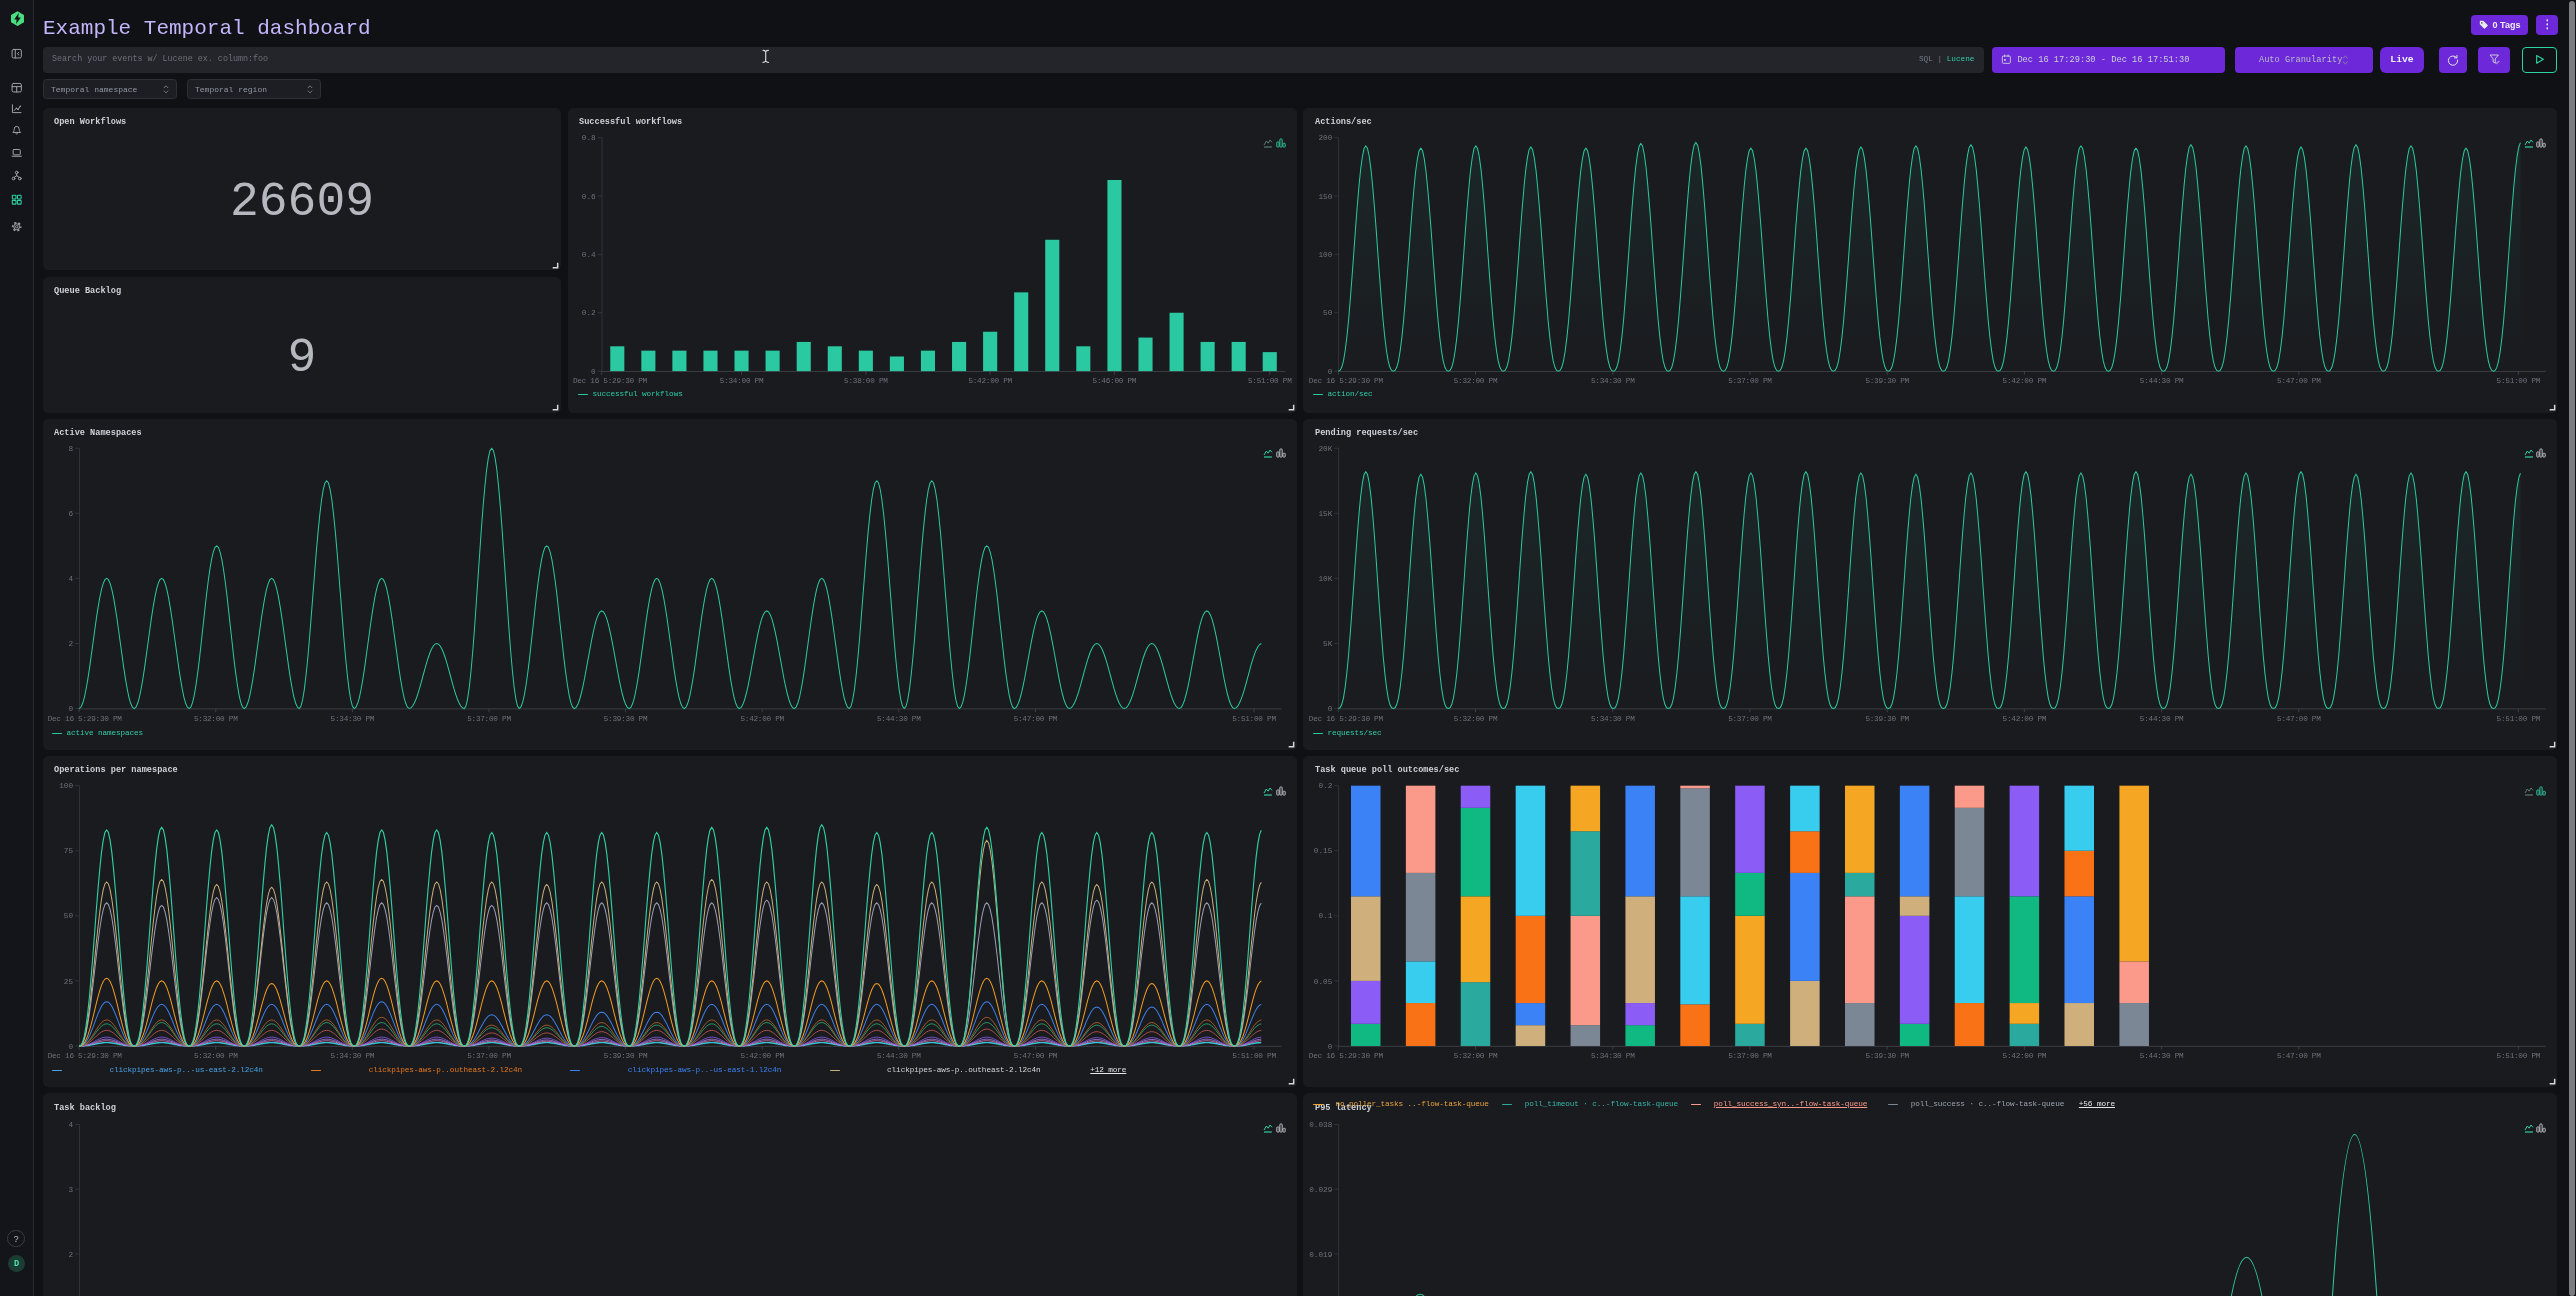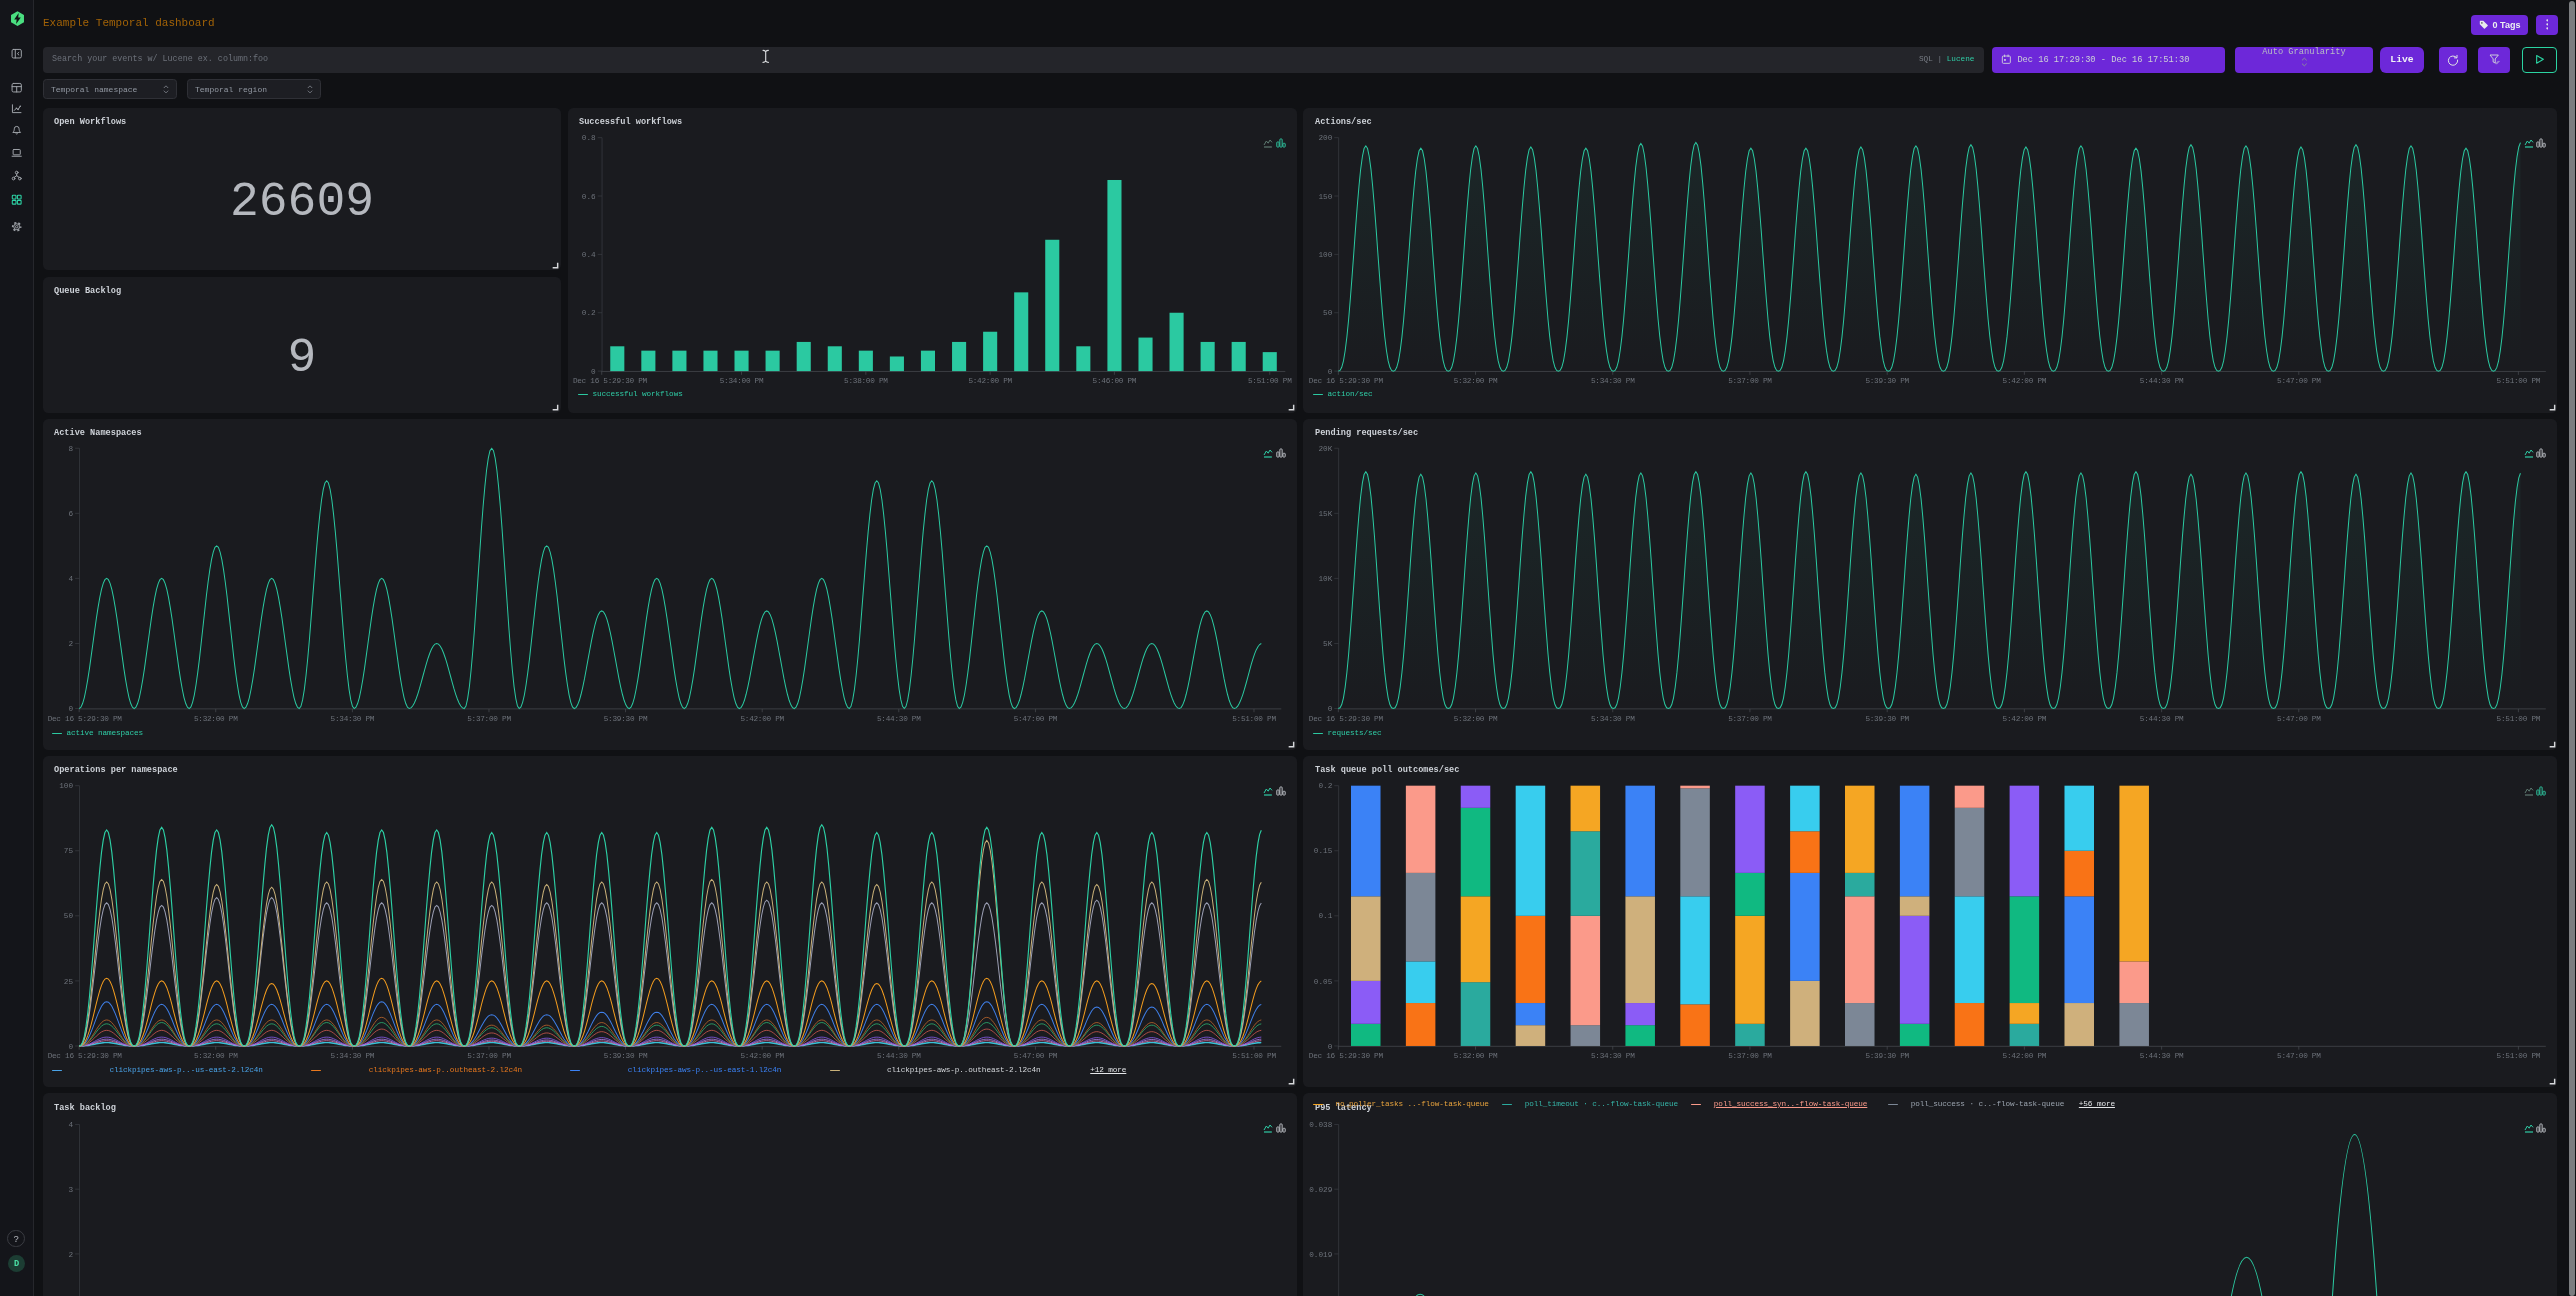--- a/index.html
+++ b/index.html
@@ -56,21 +56,21 @@
     <rect x="1.8" y="9" width="5.2" height="5.2" rx="1" stroke="#2dd4a6" stroke-width="1.5" stroke-linejoin="round"></rect>
     <rect x="9" y="9" width="5.2" height="5.2" rx="1" stroke="#2dd4a6" stroke-width="1.5" stroke-linejoin="round"></rect>
   </svg>
 <svg class="abs" style="left:10.7px;top:221px" width="11.4" height="11.4" viewBox="0 0 16 16" fill="none">
     <circle cx="8" cy="8" r="5.6" stroke="#9fa3a9" stroke-width="2.3" stroke-dasharray="2.93 2.93" stroke-dashoffset="1.2"></circle>
     <circle cx="8" cy="8" r="4.1" stroke="#9fa3a9" stroke-width="1.4"></circle>
     <circle cx="8" cy="8" r="1.7" stroke="#9fa3a9" stroke-width="1.3"></circle>
   </svg>
 <div class="abs" style="left:7.4px;top:1230px;width:17.4px;height:17.4px;border:0.7px solid #3a3c42;border-radius:50%;color:#b7bac0;font-size:9.4px;font-family:'Liberation Sans', sans-serif;display:flex;align-items:center;justify-content:center;">?</div>
 <div class="abs" style="left:8px;top:1255px;width:17.4px;height:17.4px;background:#1c3d33;border-radius:50%;color:#4be0a5;font-weight:bold;font-size:8.7px;display:flex;align-items:center;justify-content:center;">D</div>
-<div class="abs" style="left:43px;top:17px;font-size:11px;color:#a16207;">Example Temporal dashboard</div>
+<div class="abs" style="left:43px;top:17px;font-size:21px;color:#c4b5fd;">Example Temporal dashboard</div>
 <div class="btn" style="left:2471px;top:14.8px;width:57px;height:20px;gap:4.7px;">
 <svg width="9.4" height="9.4" viewBox="0 0 14 14" fill="none">
       <path d="M1.2 6.2 V1.8 A0.8 0.8 0 0 1 2 1 H6.4 L12.8 7.4 A1 1 0 0 1 12.8 8.8 L8.8 12.8 A1 1 0 0 1 7.4 12.8 Z" fill="#e8eaed"></path>
       <circle cx="4.3" cy="4.3" r="1.1" fill="#232428"></circle>
     </svg>
 <span style="color:#eceef1;font-weight:bold;font-size:9px;font-family:'Liberation Sans', sans-serif;">0 Tags</span>
   </div>
 <div class="btn" style="left:2536px;top:14.8px;width:22px;height:20px;">
 <svg width="2.7" height="10.7" viewBox="0 0 4 16">
       <circle cx="2" cy="2" r="1.6" fill="#dfe1e5"></circle>
@@ -86,21 +86,21 @@
   </svg>
 <div class="btn" style="left:1992px;top:47px;width:233px;height:25.5px;justify-content:flex-start;padding-left:8.7px;gap:6px;">
 <svg width="10.7" height="10.7" viewBox="0 0 16 16" fill="none">
       <rect x="2" y="3" width="12" height="11" rx="1.5" stroke="#d3d6db" stroke-width="1.3"></rect>
       <path d="M5.4 1.4 V4" stroke="#d3d6db" stroke-width="1.3" stroke-linecap="round"></path>
       <path d="M10.6 1.4 V4" stroke="#d3d6db" stroke-width="1.3" stroke-linecap="round"></path>
       <rect x="4.6" y="7.6" width="2.6" height="2.6" fill="#d3d6db"></rect>
     </svg>
 <span style="font-size:8.7px;color:#ccd0d6;">Dec 16 17:29:30 - Dec 16 17:51:30</span>
   </div>
-<div class="btn" style="left:2235px;top:47px;width:138px;height:25.5px;justify-content:flex-start;padding:0 8.7px;flex-direction:column;">
+<div class="btn" style="left:2235px;top:47px;width:138px;height:25.5px;justify-content:center;padding:0 8.7px;">
 <span style="font-size:8.7px;color:#b9bdc4;">Auto Granularity</span>
 <svg width="6.7" height="10" viewBox="0 0 10 15" fill="none">
       <path d="M1.5 5 L5 1.7 L8.5 5" stroke="#8c9096" stroke-width="1.4" stroke-linejoin="round"></path>
       <path d="M1.5 10 L5 13.3 L8.5 10" stroke="#8c9096" stroke-width="1.4" stroke-linejoin="round"></path>
     </svg>
   </div>
 <div class="btn" style="left:2380px;top:47px;width:44px;height:25.5px;color:#f0f2f5;font-weight:bold;font-size:9.7px;border-radius:6px;">Live</div>
 <div class="btn" style="left:2439px;top:47px;width:28px;height:25.5px;">
 <svg width="12" height="12" viewBox="0 0 18 18" fill="none">
       <path d="M14.5 5.5 A7 7 0 1 0 16 9" stroke="#dfe1e5" stroke-width="1.5" stroke-linecap="round"></path>

